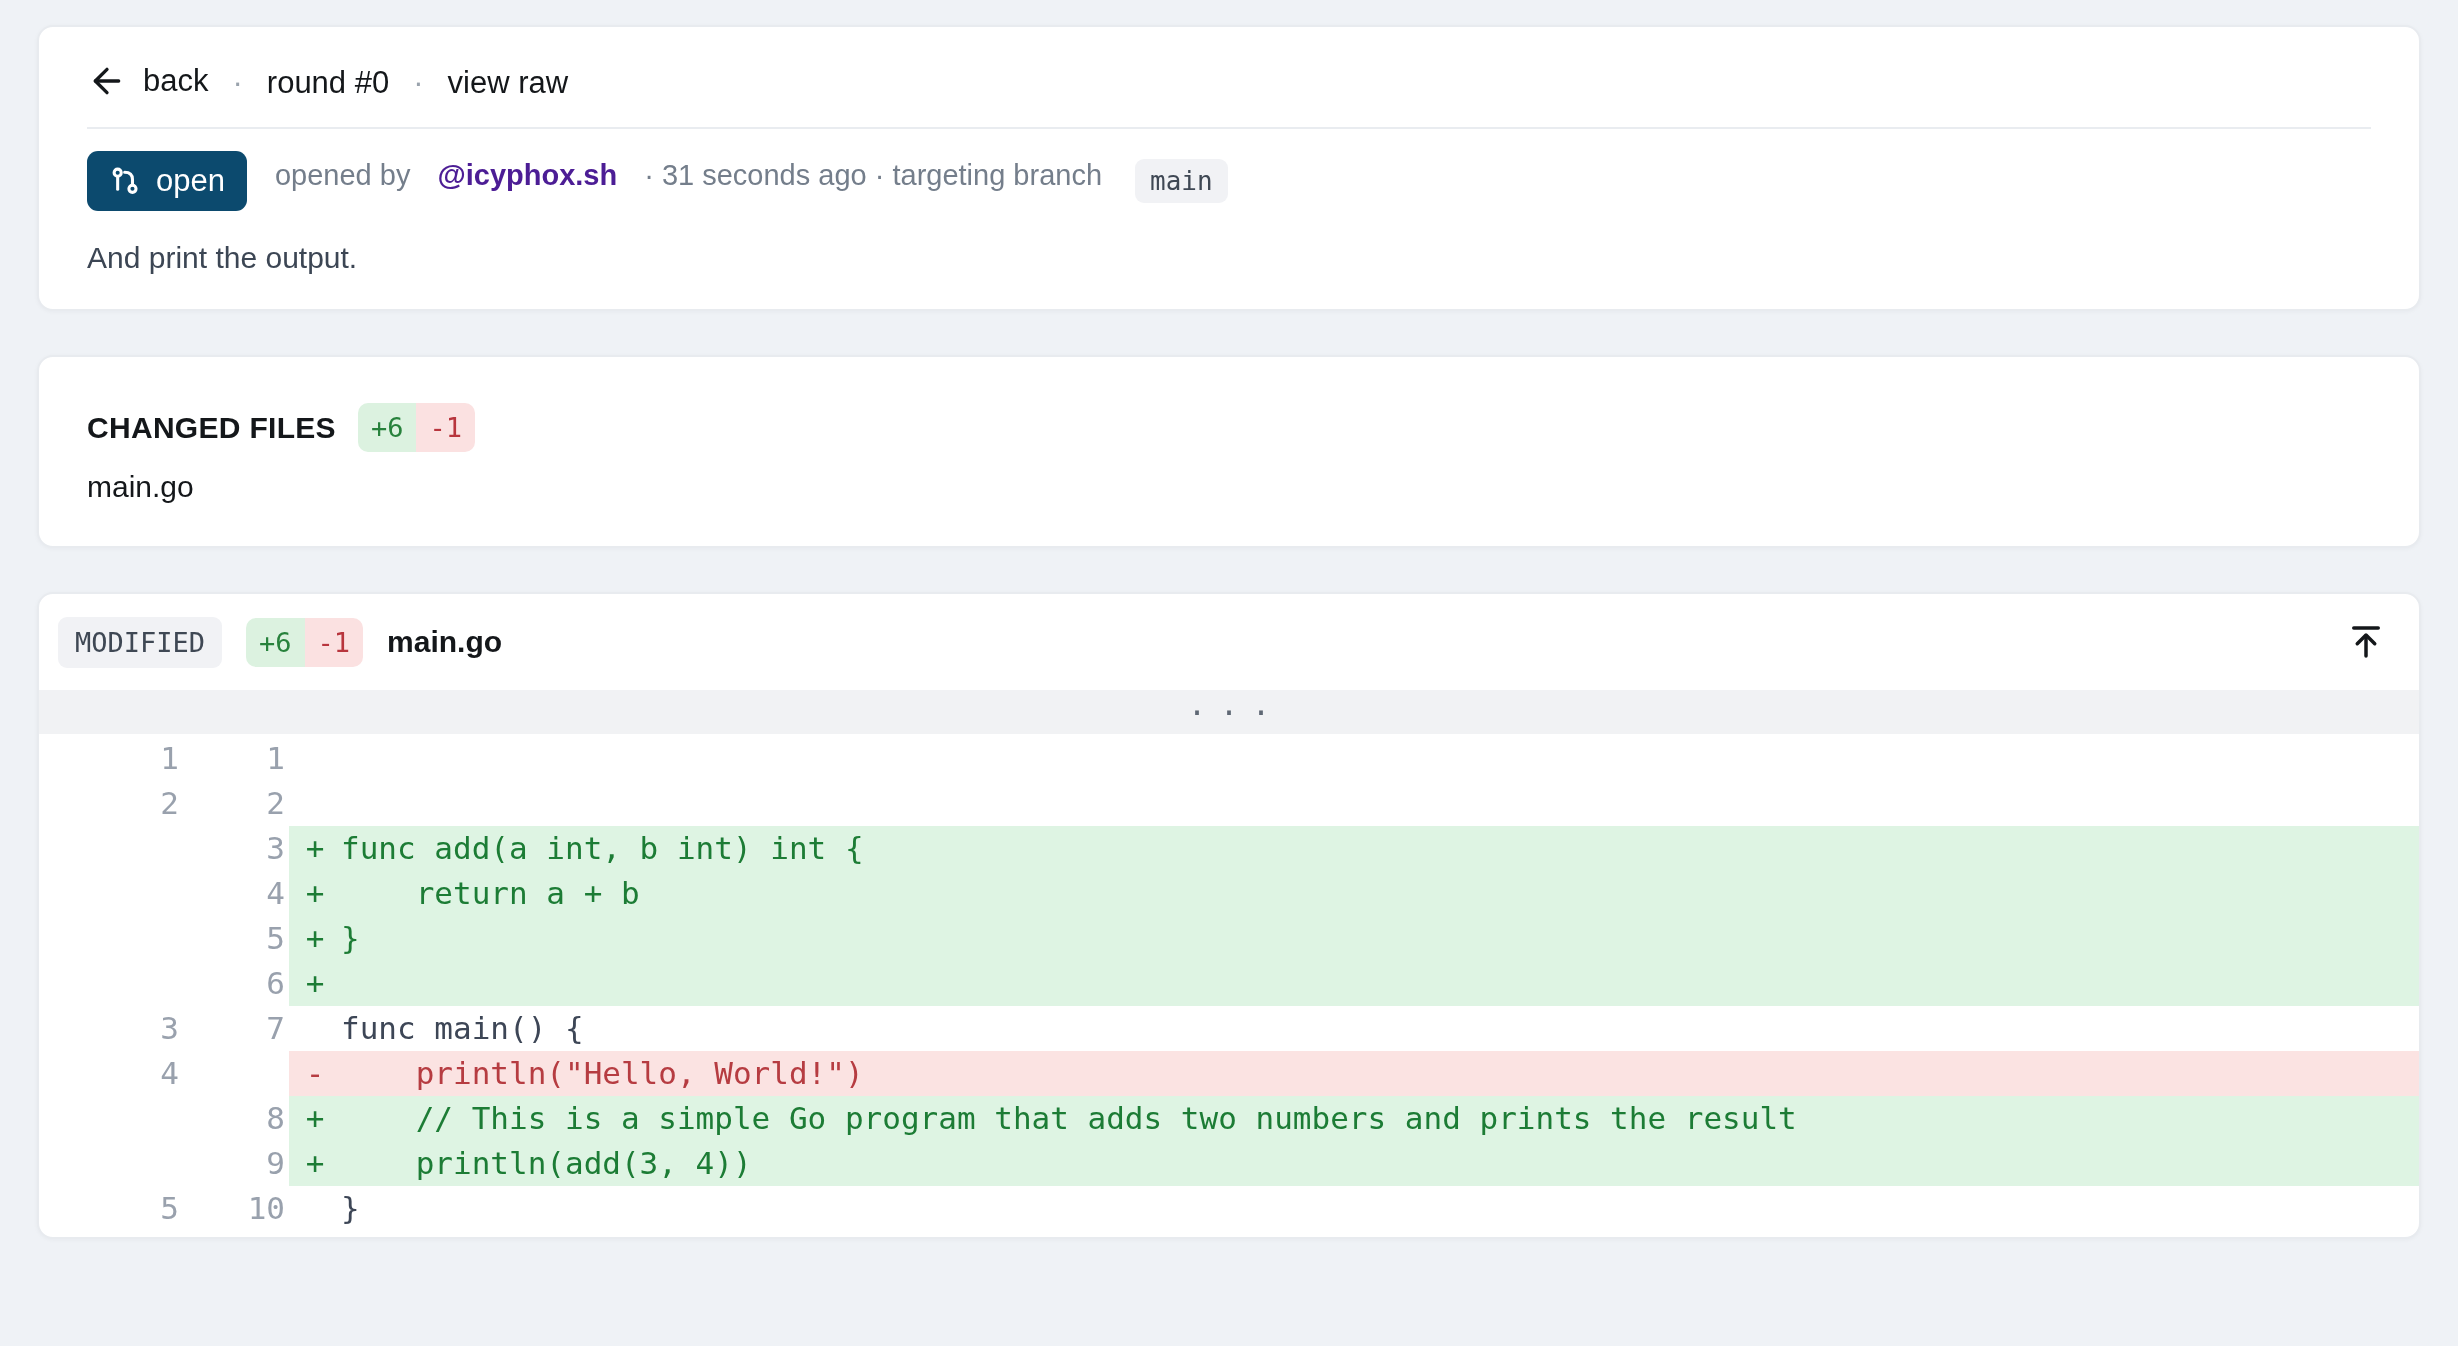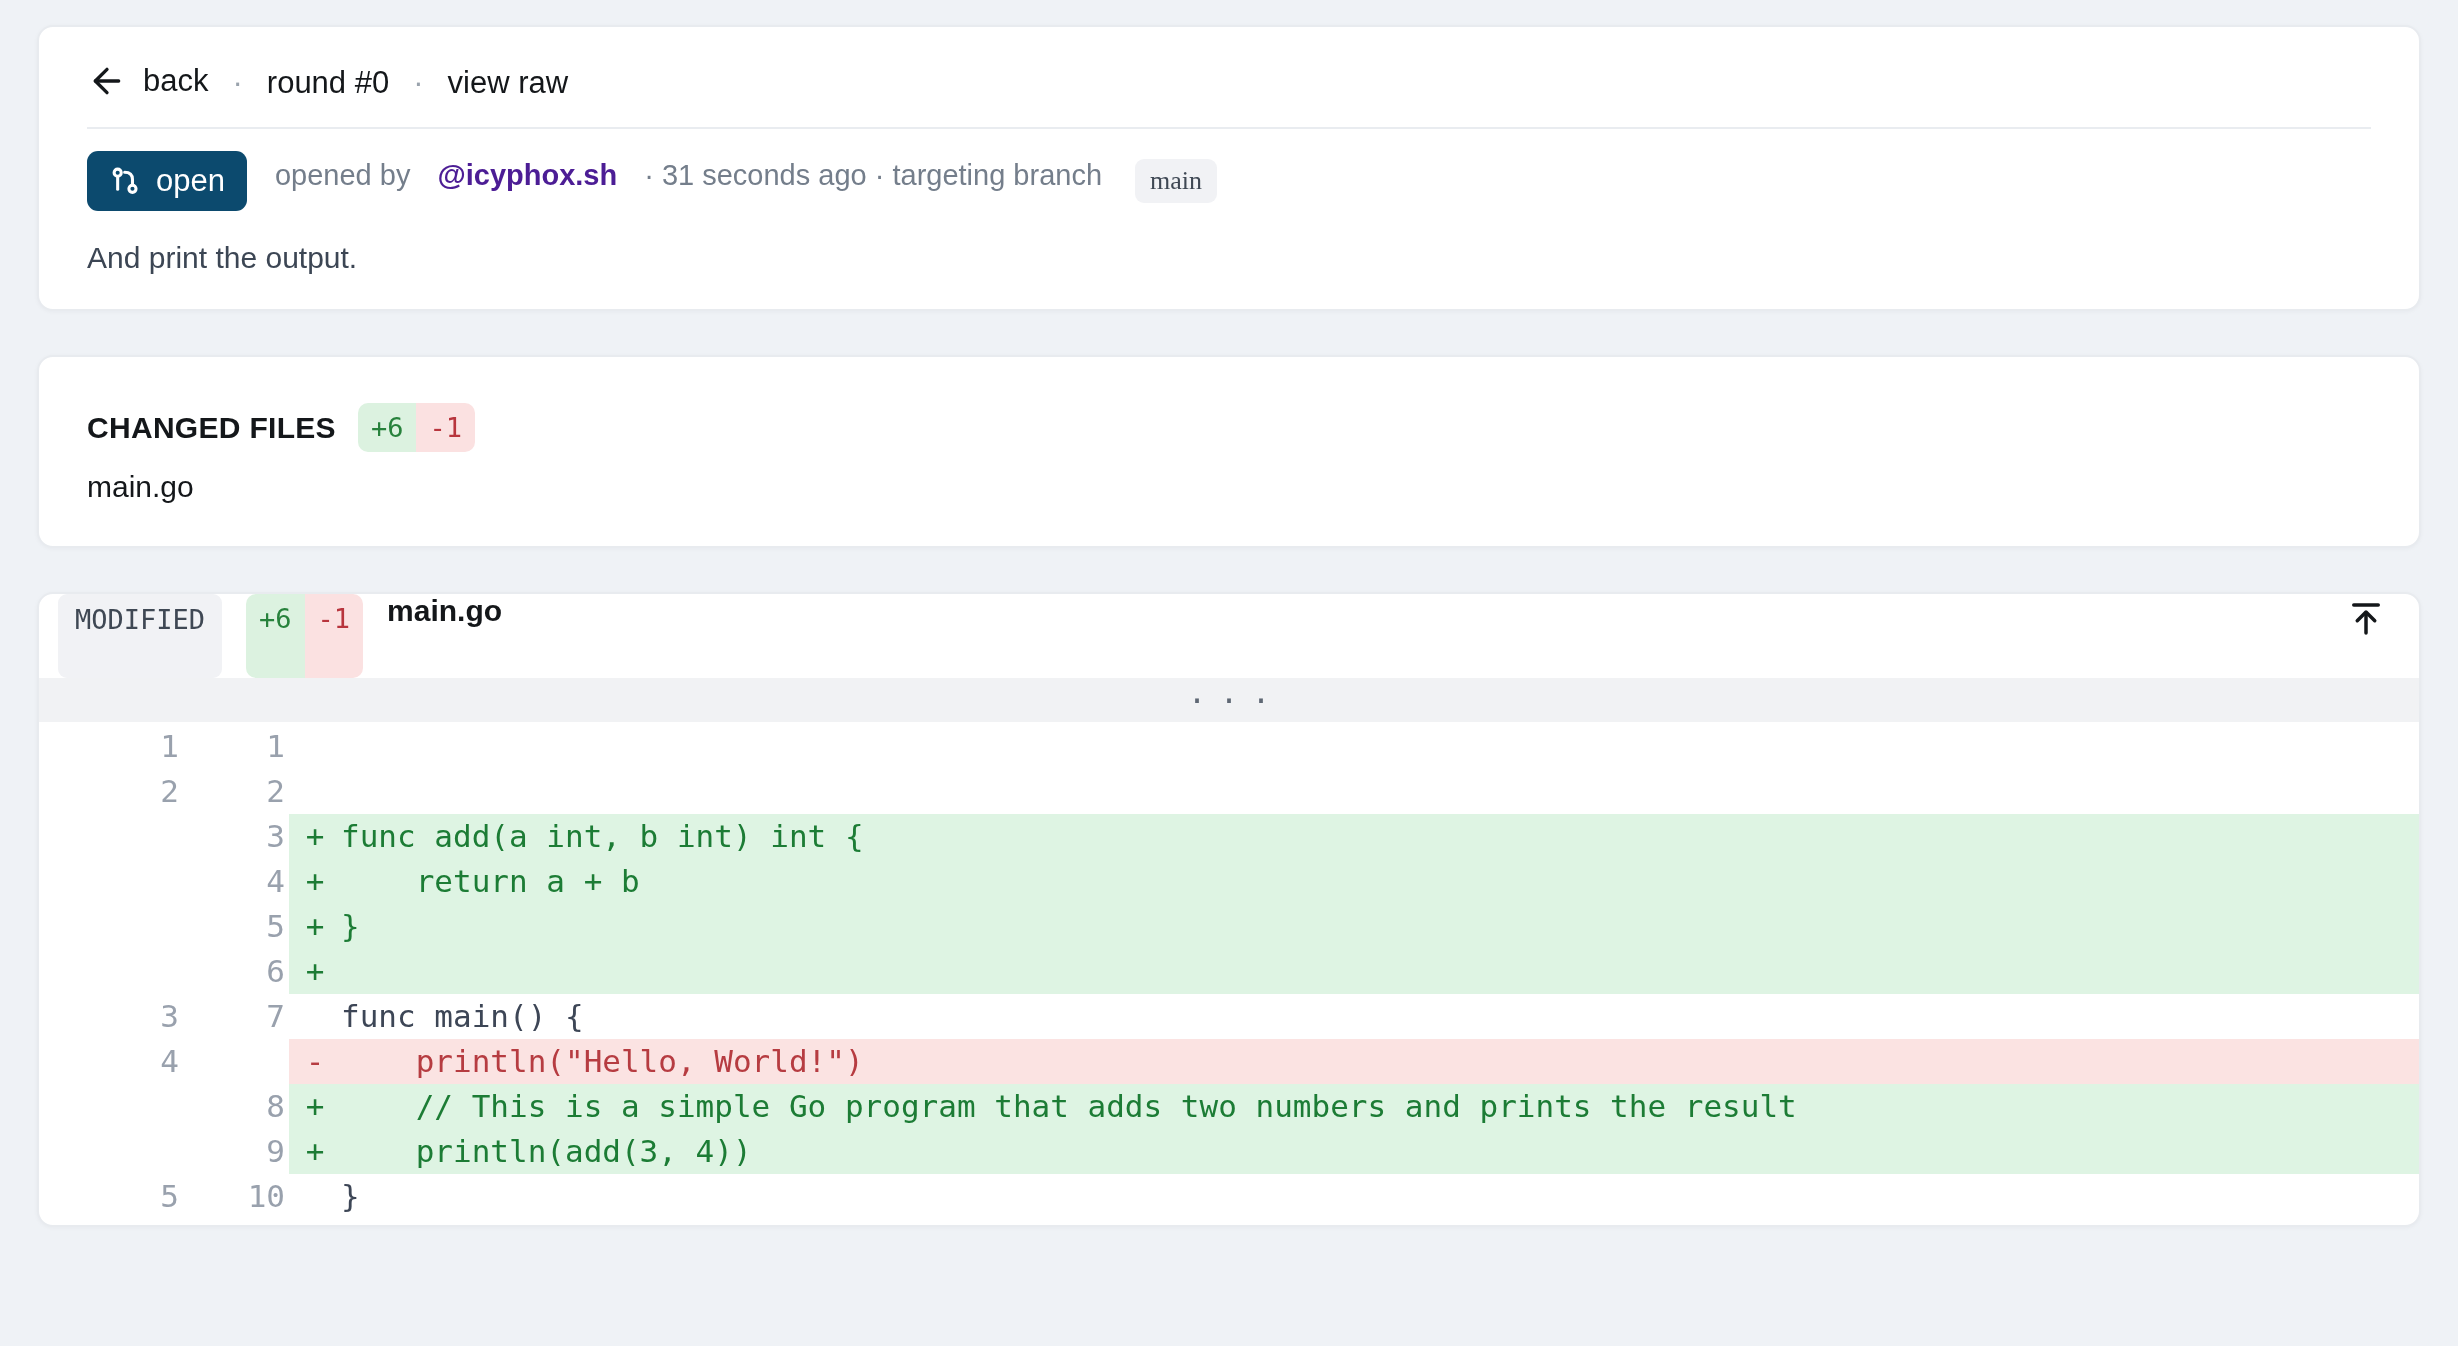--- a/index.html
+++ b/index.html
@@ -33,39 +33,39 @@
     font-size: 31px; font-weight: 500;
     padding: 12px 22px; border-radius: 11px;
   }
   .meta { font-size: 29px; color: #747e8b; display: flex; align-items: flex-start; gap: 27px; }
   .meta .author { color: #4c1d95; font-weight: 700; cursor: pointer; }
   .pill-mono {
     font-family: "DejaVu Sans Mono", "Liberation Mono", monospace;
     background: #f1f2f5; color: #3f4854;
     border-radius: 9px;
   }
-  .branch-pill { font-size: 26px; padding: 7px 15px; margin-left: 6px; cursor: pointer; font-family: Liberation Serif, serif; }
+  .branch-pill { font-size: 26px; padding: 7px 15px; margin-left: 6px; cursor: pointer; }
   .description { margin-top: 28px; font-size: 30px; line-height: 38px; color: #3c4654; }
 
   
   .card-files { padding: 46px 48px 42px; margin-bottom: 44px; }
   .cf-heading-row { display: flex; align-items: center; gap: 22px; }
   .cf-heading { font-size: 30px; font-weight: 700; color: #14171a; letter-spacing: 0.3px; }
   .count-pill {
     display: inline-flex; align-items: stretch;
     font-family: "DejaVu Sans Mono", "Liberation Mono", monospace;
     font-size: 27px; border-radius: 10px; overflow: hidden;
   }
   .count-pill .plus  { background: #dcf2e0; color: #27823c; padding: 9px 13px; }
   .count-pill .minus { background: #fbe1e1; color: #b8353d; padding: 9px 13px; }
   .cf-file { margin-top: 18px; font-size: 30px; color: #14171a; cursor: pointer; }
 
   
   .card-diff { overflow: hidden; padding-bottom: 6px; }
-  .diff-header { display: flex; gap: 24px; height: 84px; padding: 0 28px 0 19px; }
+  .diff-header { display: flex; align-items: center; gap: 24px; height: 96px; padding: 0 28px 0 19px; }
   .modified-pill { font-size: 27px; padding: 10px 17px; }
   .diff-filename { font-size: 30px; font-weight: 600; color: #14171a; }
   .spacer { flex: 1; }
   .collapse-btn { background: none; border: none; cursor: pointer; padding: 4px; display: flex; color: #14171a; }
   .expander {
     height: 44px; background: #f1f2f4;
     display: flex; align-items: center; justify-content: center;
     color: #5f6874; font-size: 30px; letter-spacing: 14px;
     font-family: "DejaVu Sans Mono", "Liberation Mono", monospace;
     cursor: pointer; padding-left: 14px;

